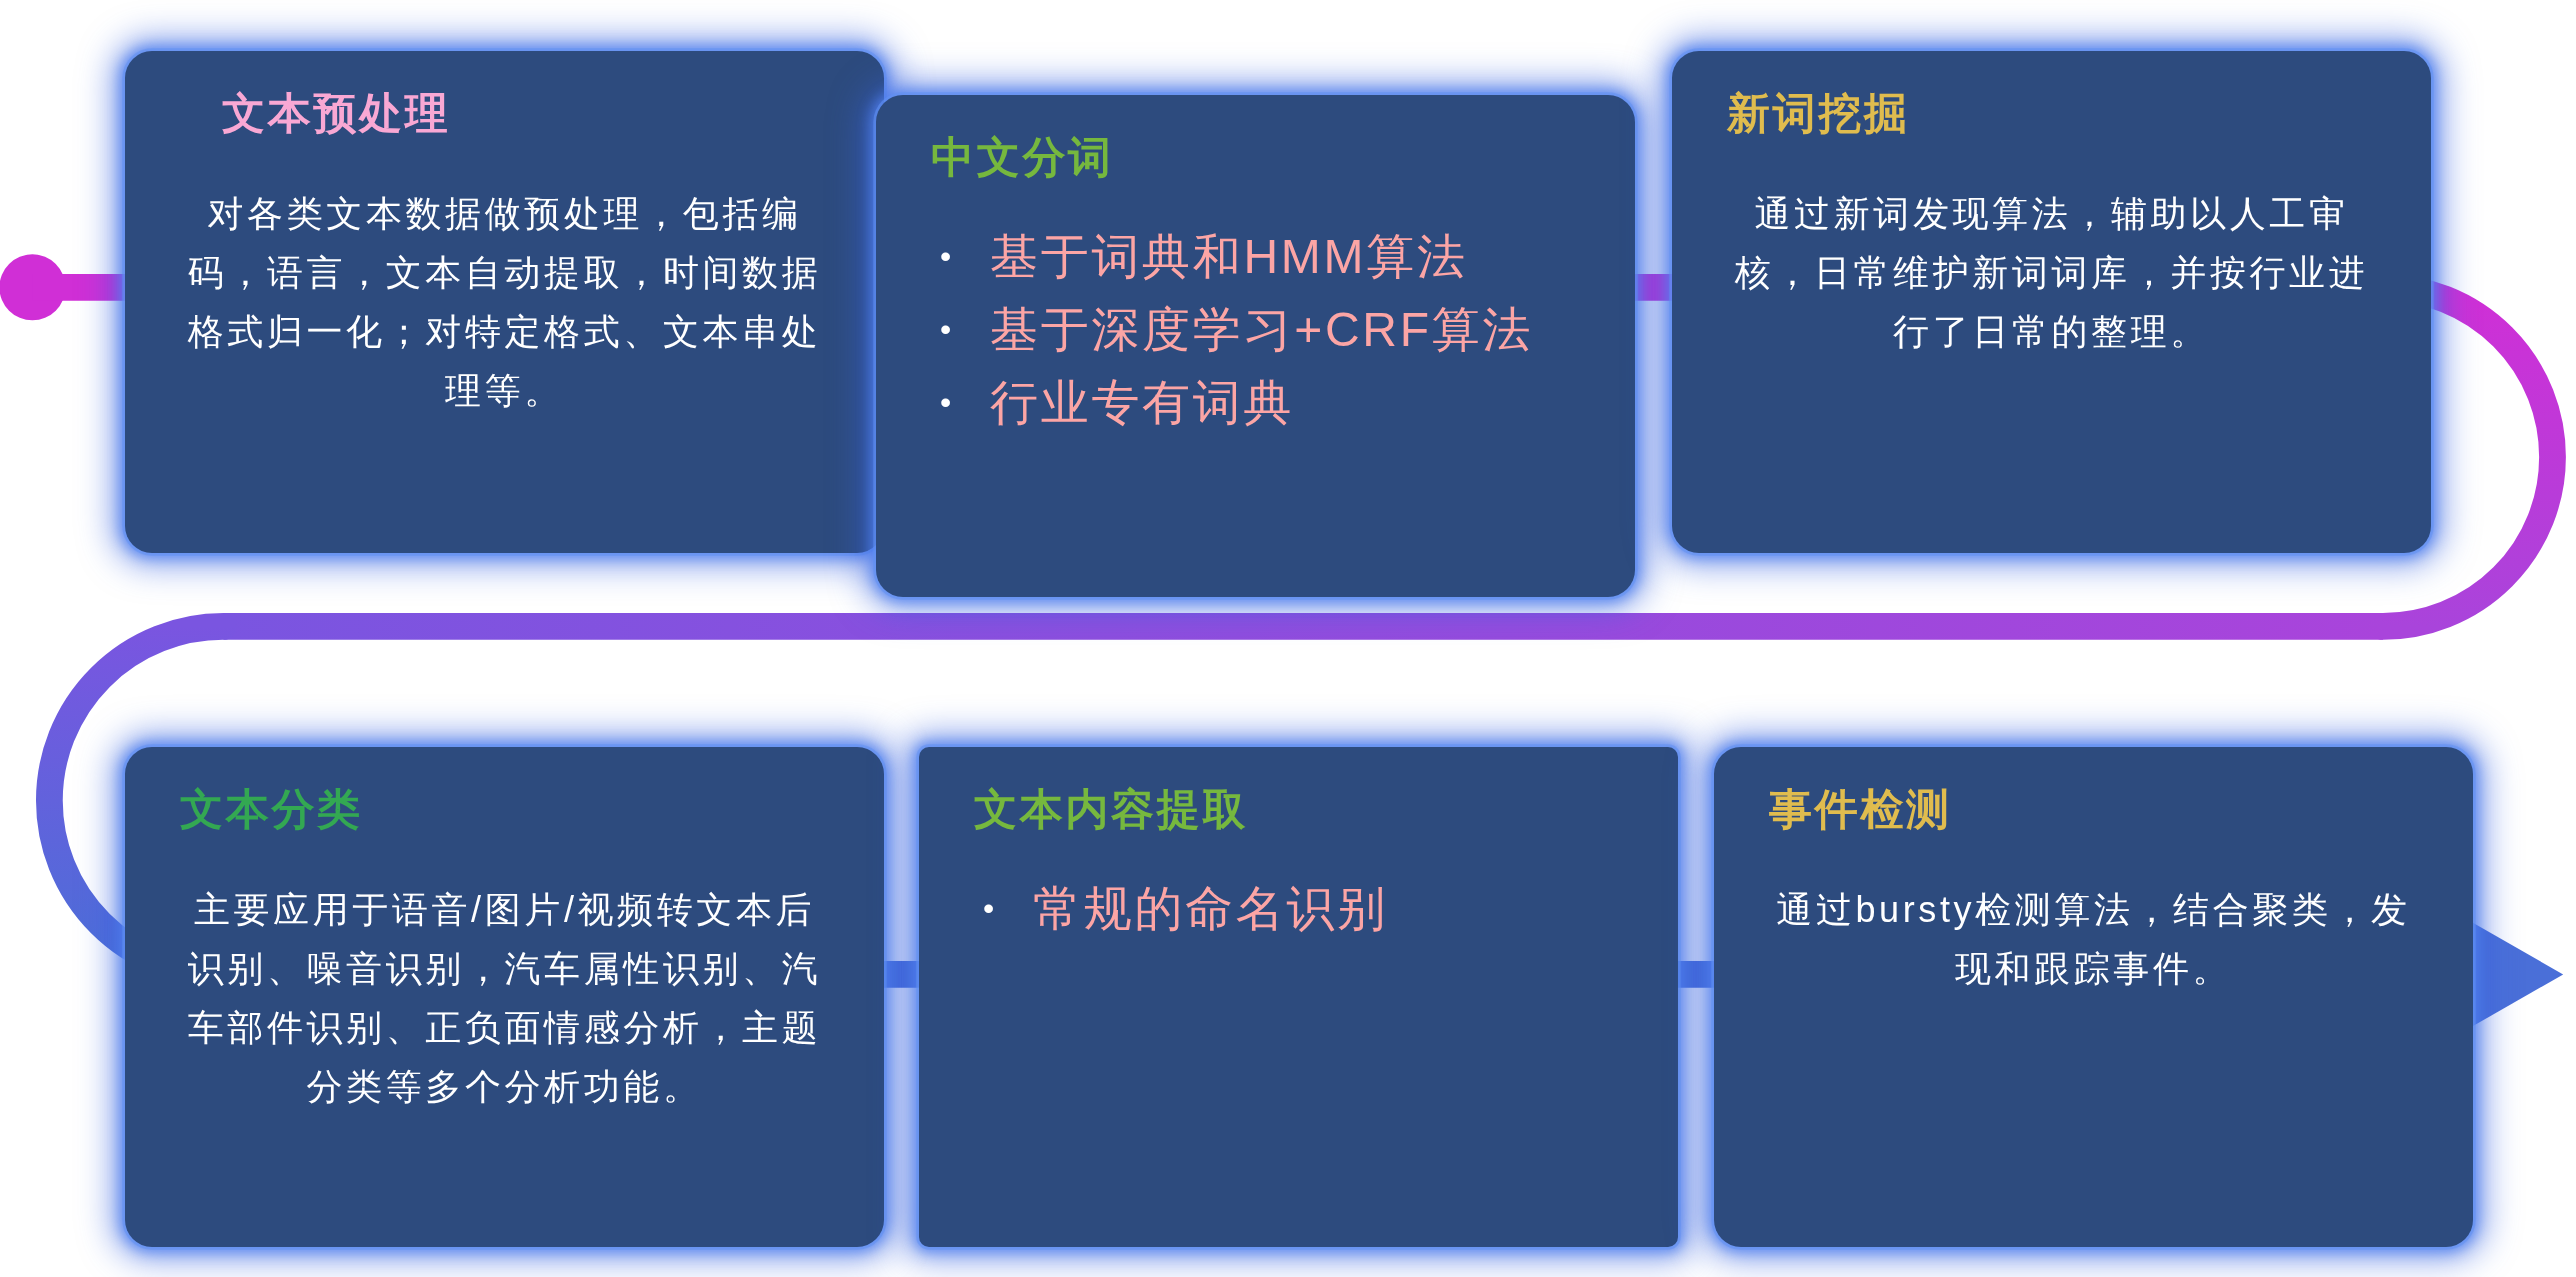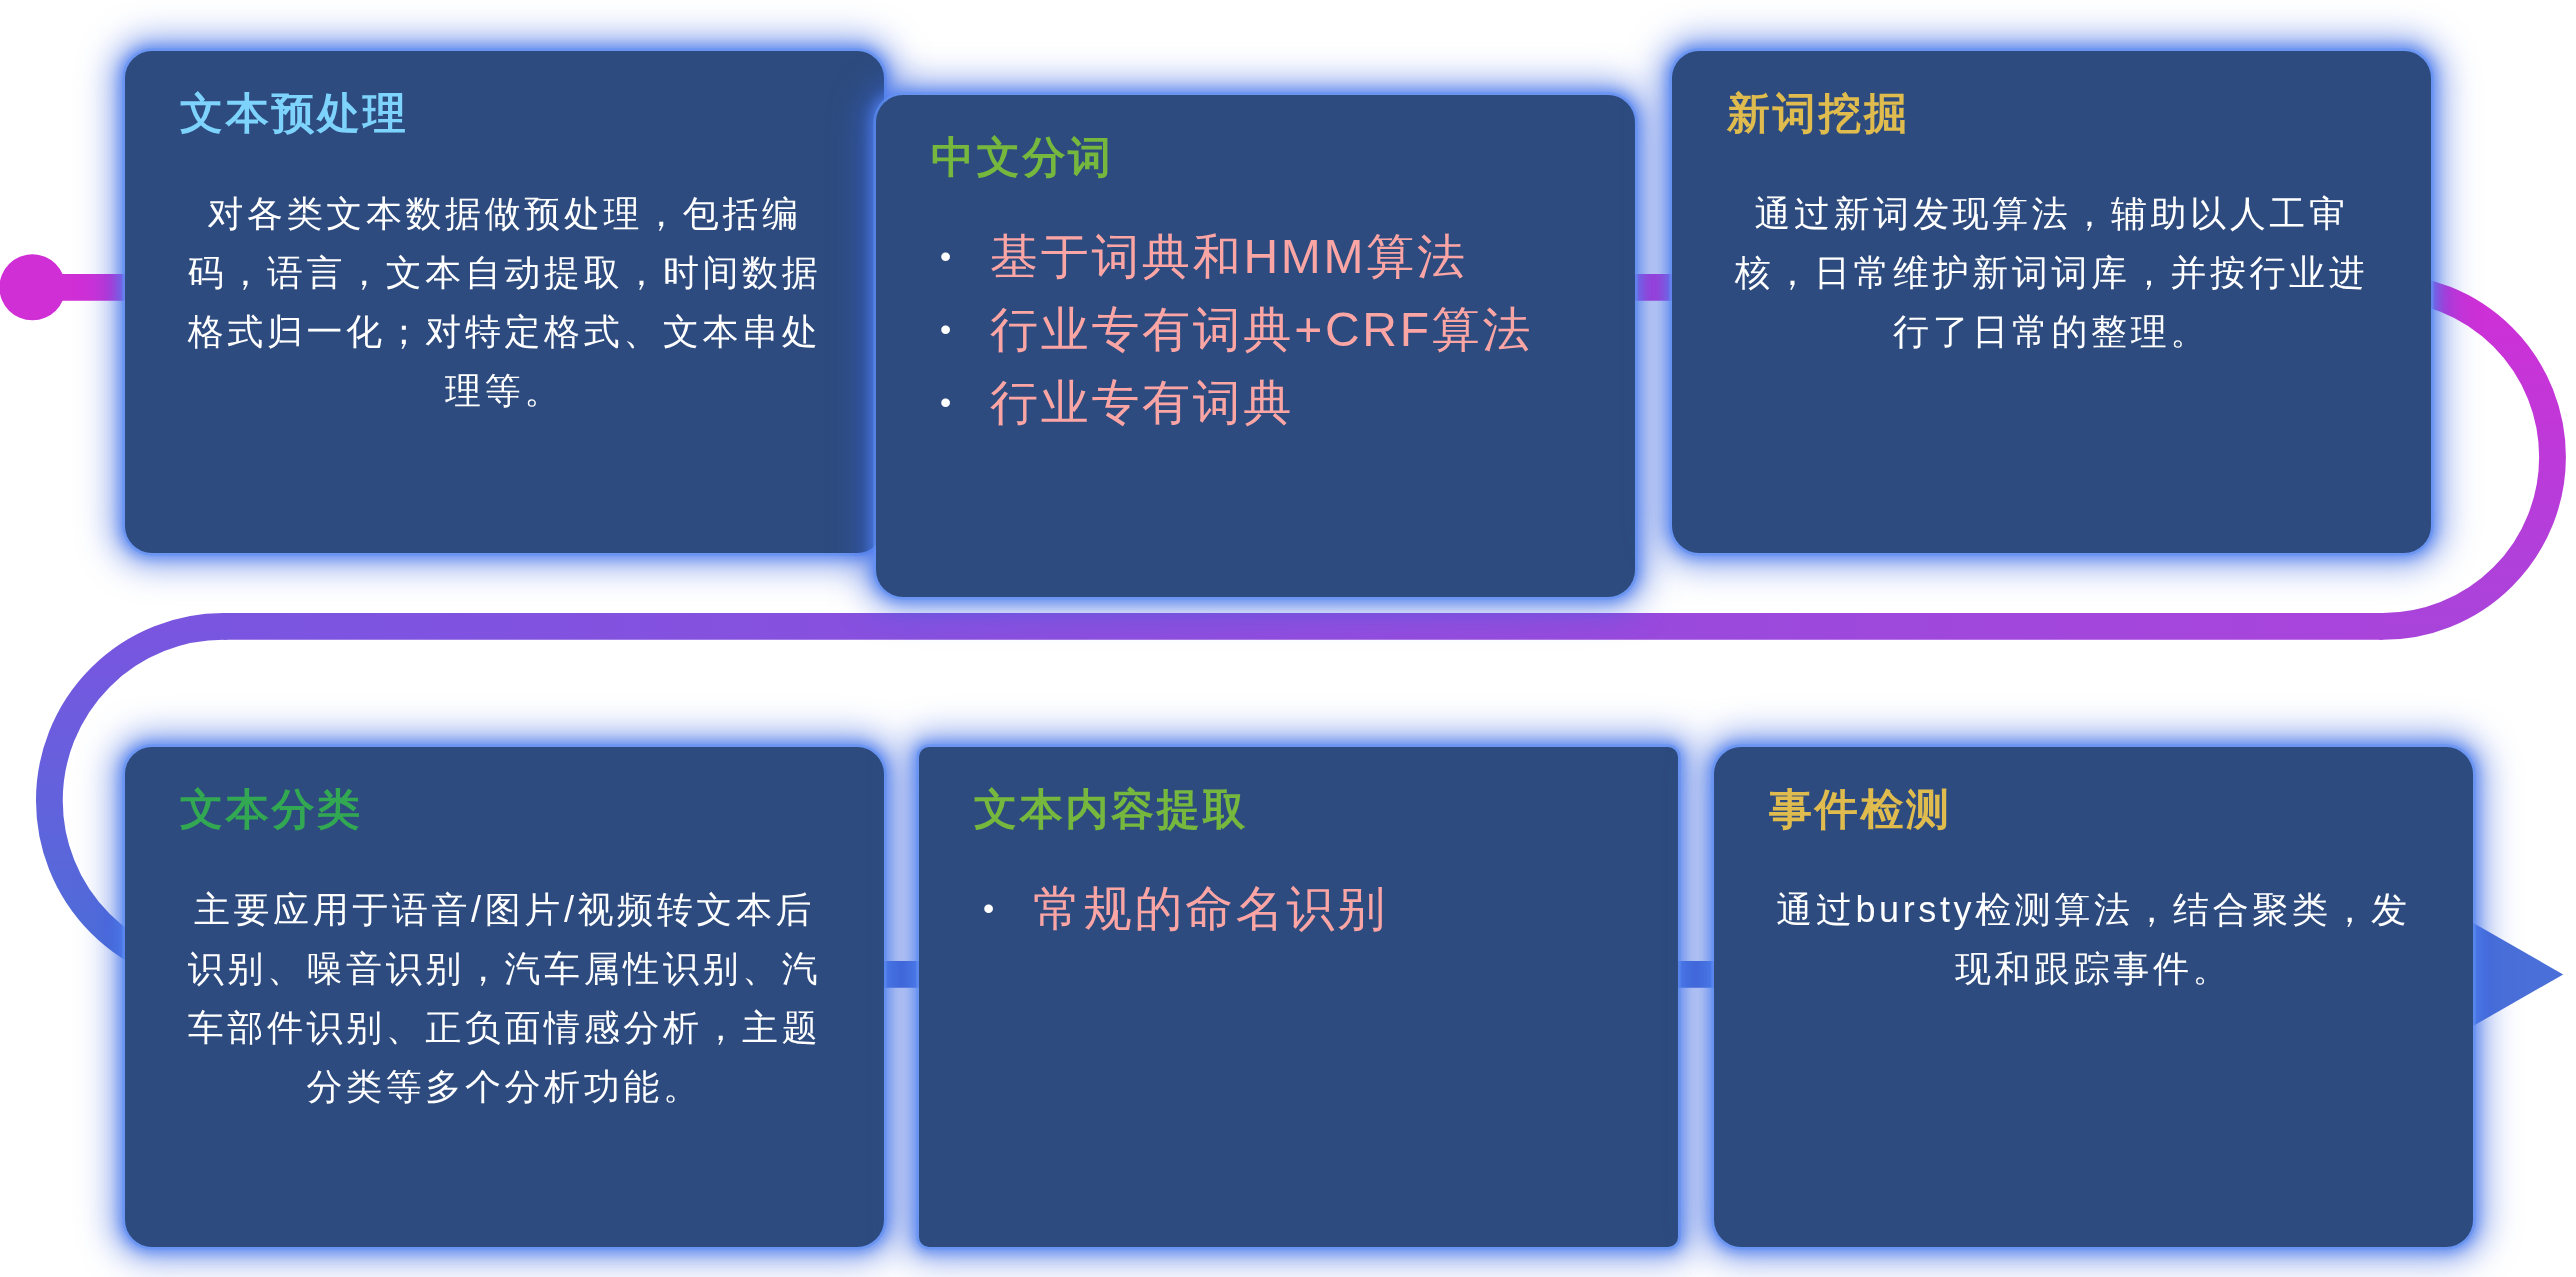--- a/index.html
+++ b/index.html
@@ -81,29 +81,29 @@
     <circle cx="36" cy="322" r="37" fill="#d02fd6"></circle>
     <path d="M 36 322 H 2670" stroke="#d02fd6" stroke-width="30" fill="none"></path>
     <path d="M 2670 322 A 190 190 0 0 1 2670 702" stroke="url(#gradRight)" stroke-width="30" fill="none" stroke-linecap="round"></path>
     <path d="M 2670 702 H 250" stroke="url(#gradMid)" stroke-width="30" fill="none"></path>
     <path d="M 250 702 A 195 195 0 0 0 250 1092" stroke="url(#gradLeft)" stroke-width="30" fill="none" stroke-linecap="round"></path>
     <path d="M 250 1092 H 2768" stroke="#4a6fd8" stroke-width="30" fill="none"></path>
     <polygon points="2760,1028 2760,1156 2872,1092" fill="#4a6fd8"></polygon>
   </svg>
 
   <div class="card" style="left:125px; top:51px;">
-    <h2 class="card-title" style="color: #7dd3fc;">文本预处理</h2>
+    <h2 class="card-title" style="color: #f9a8d4; margin-left: 42px;">文本预处理</h2>
     <p class="card-body">对各类文本数据做预处理，包括编码，语言，文本自动提取，时间数据格式归一化；对特定格式、文本串处理等。</p>
   </div>
 
   <div class="card" style="left:876px; top:51px;margin-top:44px;">
     <h2 class="card-title" style="color: rgb(118, 184, 62);">中文分词</h2>
     <ul class="bullets">
       <li>基于词典和HMM算法</li>
-      <li>行业专有词典+CRF算法</li>
+      <li>基于深度学习+CRF算法</li>
       <li>行业专有词典</li>
     </ul>
   </div>
 
   <div class="card" style="left:1672px; top:51px;">
     <h2 class="card-title" style="color: rgb(224, 188, 78);">新词挖掘</h2>
     <p class="card-body">通过新词发现算法，辅助以人工审核，日常维护新词词库，并按行业进行了日常的整理。</p>
   </div>
 
   <div class="card row2" style="left:125px; top:747px;">

